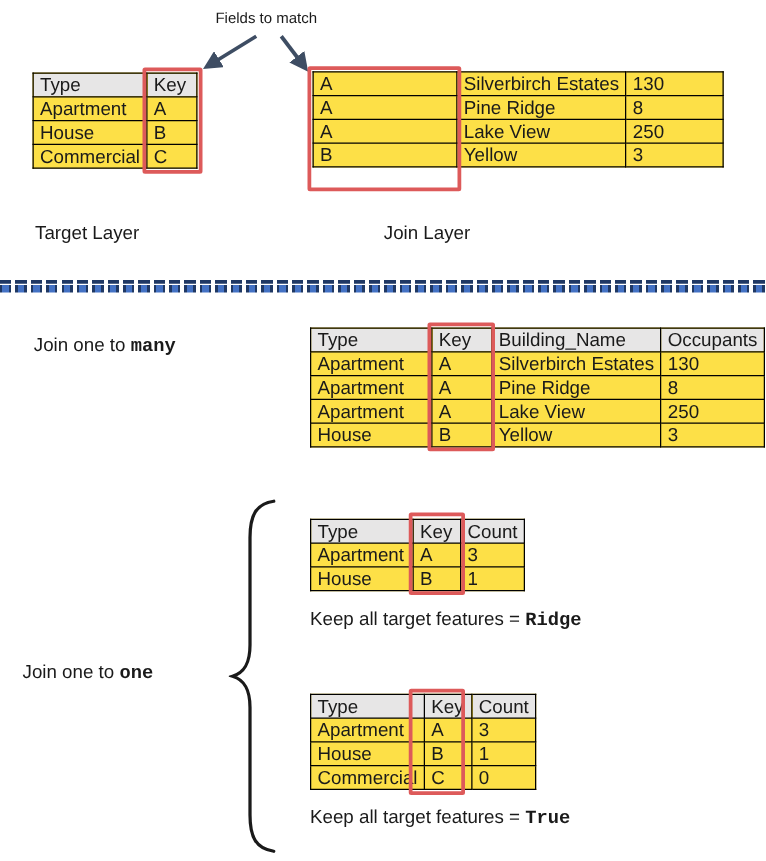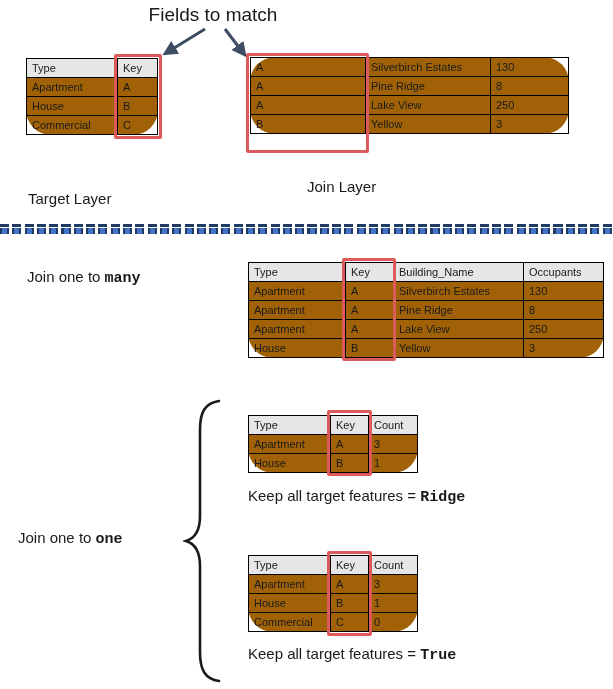--- a/index.html
+++ b/index.html
@@ -3,37 +3,37 @@
 <meta charset="utf-8">
 <style>
   html,body{margin:0;padding:0;}
   body{
     width:613px;height:689px;position:relative;background:#ffffff;
     font-family:"Liberation Sans",sans-serif;color:#1a1a1a;overflow:hidden;
   }
   .abs{position:absolute;}
 
   
-  table.dtable{border-collapse:collapse;table-layout:fixed;font-size:11px;background:#a16207;border-radius:25px;}
+  table.dtable{border-collapse:collapse;table-layout:fixed;font-size:15px;background:#fde047;}
   table.dtable th,table.dtable td{
     border:1px solid #000;height:18px;padding:0 5px;text-align:left;
     font-weight:400;white-space:nowrap;overflow:hidden;
   }
   table.dtable th{background:#E7E6E6;}
 
   
   .key-box{
     position:absolute;border:3px solid #DD5A5A;border-radius:2px;
     box-sizing:border-box;pointer-events:none;background:transparent;
   }
 
   
   .lbl{font-size:15px;line-height:19px;}
   .lbl b{font-weight:700;font-family:Liberation Mono, monospace;}
-  .title-lbl{font-size:19px;line-height:19px;}
+  .title-lbl{font-size:12px;line-height:19px;}
 
   
   .divider{
     left:0;top:224px;width:613px;height:10px;
     background:
       repeating-linear-gradient(90deg,#1F3864 0 9px,transparent 9px 12.3px) 0 0 / 100% 3px no-repeat,
       repeating-linear-gradient(90deg,#1F3864 0 2px,#4472C4 2px 7px,#1F3864 7px 9px,transparent 9px 12.3px) 0 4px / 100% 6px no-repeat;
   }
 
   svg{display:block;}
@@ -72,21 +72,21 @@
     <td>B</td>
   </tr>
   <tr>
     <td>Commercial</td>
     <td>C</td>
   </tr>
 </tbody>
   </table>
 <div class="key-box" style="left:114px;top:54px;width:48px;height:85px;"></div>
 
-<div class="abs lbl" style="left:28px;top:189px;">Target Layer</div>
+<div class="abs lbl" style="left:28px;top:177px;">Target Layer</div>
 
 <table class="dtable abs" style="left:250px;top:57px;">
   <colgroup>
       <col style="width:115px">
       <col style="width:125px">
       <col style="width:78px">
     </colgroup>
   <tbody>
   <tr>
     <td>A</td>

